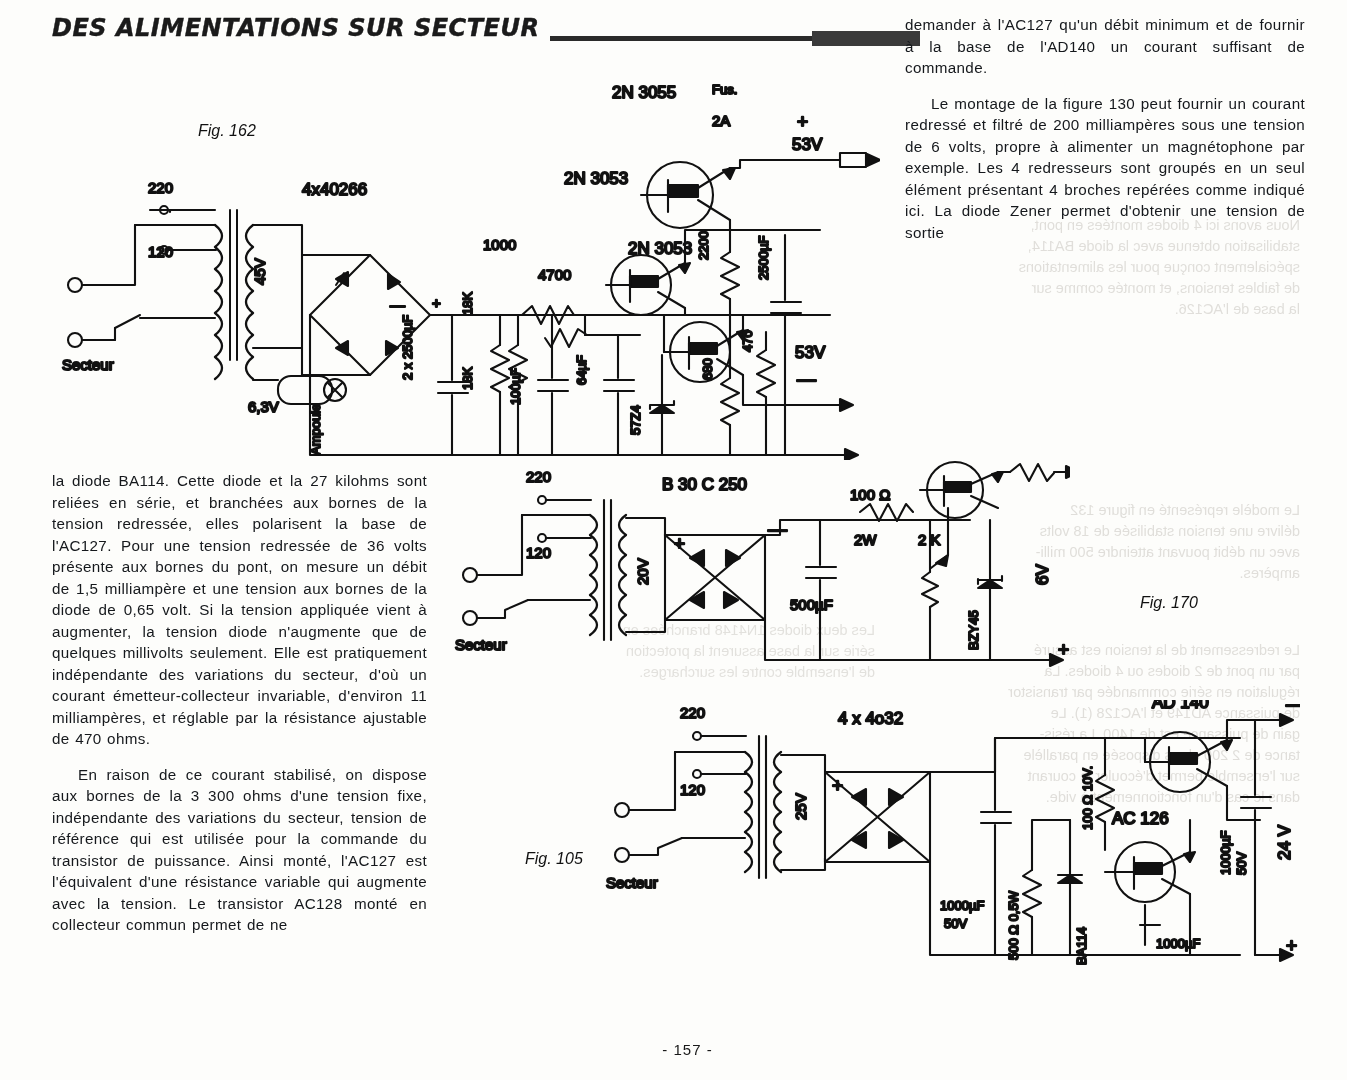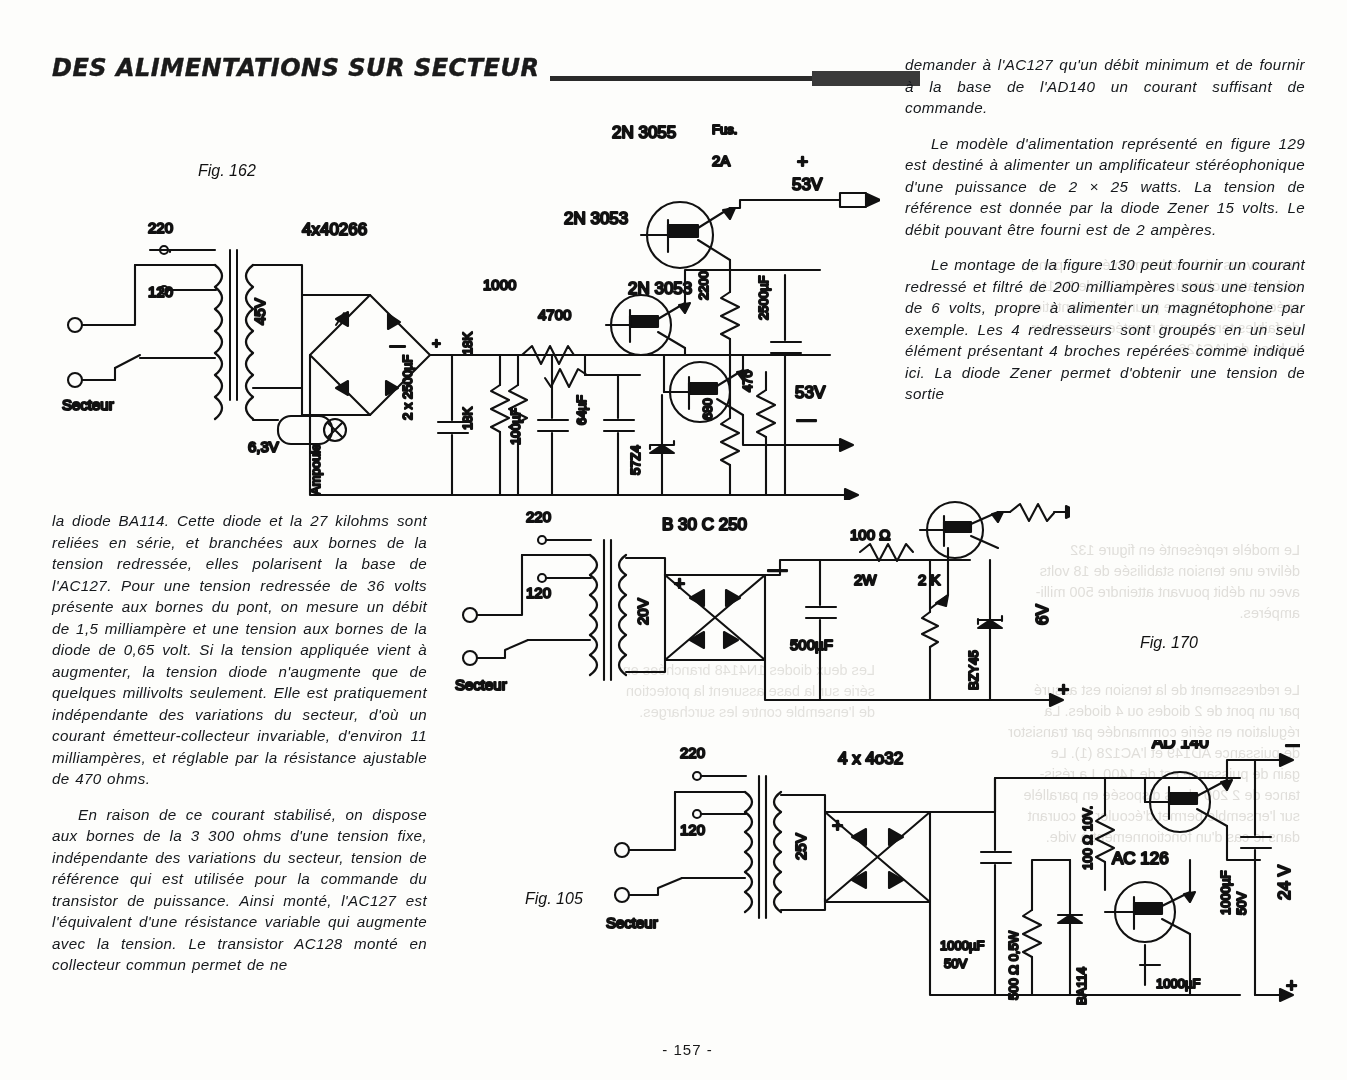--- a/index.html
+++ b/index.html
@@ -4,21 +4,21 @@
 <style>
   html,body{margin:0;padding:0;}
   body{
     width:1347px;height:1080px;
     background:#fdfdfb;
     font-family:"Liberation Sans", sans-serif;
     color:#111;
     position:relative;
     overflow:hidden;
   }
-  .page{position:absolute;inset:0;margin-top:40px;}
+  .page{position:absolute;inset:0;}
 
   
   .hdr{
     position:absolute;left:52px;top:14px;width:1250px;height:40px;
   }
   .hdr-title{
     position:absolute;left:0;top:0;
     font-family:"DejaVu Sans", sans-serif;
     font-weight:bold;font-style:italic;
     font-size:24px;letter-spacing:0.5px;
@@ -38,21 +38,20 @@
   
   .col{
     position:absolute;
     font-family:"Liberation Sans", sans-serif;
     font-size:15.2px;
     line-height:21.5px;
     color:#15181c;
     text-align:justify;
     letter-spacing:0.35px;
     word-spacing:1px;
-    font-style:italic;
   }
   .col p{margin:0 0 14px 0;text-indent:26px;}
   .col p.noind{text-indent:0;}
 
   #col-right{left:905px;top:14px;width:400px;}
   #col-left{left:52px;top:470px;width:375px;}
 
   
   .fig{position:absolute;}
   .fig svg{display:block;}
@@ -124,21 +123,20 @@
 gain de puissance est de 1400. La résis-
 tance de 2 200 ohms disposée en parallèle
 sur l'ensemble permet d'écouler le courant
 dans le cas d'un fonctionnement à vide.</div>
   <div class="ghost" style="left:455px;top:620px;width:420px;opacity:.5;">Les deux diodes 1N4148 branchées en
 série sur la base assurent la protection
 de l'ensemble contre les surcharges.</div>
 
   <div class="col" id="col-right">
     <p class="noind">demander à l'AC127 qu'un débit minimum et de fournir à la base de l'AD140 un courant suffisant de commande.</p>
-    <p>Le modèle d'alimentation représenté en figure 129 est destiné à alimenter un amplificateur stéréophonique d'une puissance de 2 × 25 watts. La tension de référence est donnée par la diode Zener 15 volts. Le débit pouvant être fourni est de 2 ampères.</p>
     <p>Le montage de la figure 130 peut fournir un courant redressé et filtré de 200 milliampères sous une tension de 6 volts, propre à alimenter un magnétophone par exemple. Les 4 redresseurs sont groupés en un seul élément présentant 4 broches repérées comme indiqué ici. La diode Zener permet d'obtenir une tension de sortie</p>
   </div>
 
   <div class="col" id="col-left">
     <p class="noind">la diode BA114. Cette diode et la 27 kilohms sont reliées en série, et branchées aux bornes de la tension redressée, elles polarisent la base de l'AC127. Pour une tension redressée de 36 volts présente aux bornes du pont, on mesure un débit de 1,5 milliampère et une tension aux bornes de la diode de 0,65 volt. Si la tension appliquée vient à augmenter, la tension diode n'augmente que de quelques millivolts seulement. Elle est pratiquement indépendante des variations du secteur, d'où un courant émetteur-collecteur invariable, d'environ 11 milliampères, et réglable par la résistance ajustable de 470 ohms.</p>
     <p>En raison de ce courant stabilisé, on dispose aux bornes de la 3 300 ohms d'une tension fixe, indépendante des variations du secteur, tension de référence qui est utilisée pour la commande du transistor de puissance. Ainsi monté, l'AC127 est l'équivalent d'une résistance variable qui augmente avec la tension. Le transistor AC128 monté en collecteur commun permet de ne</p>
   </div>
 
   <div class="fig" style="left:40px;top:60px;">
     <svg width="840" height="400" viewBox="0 0 840 400" fill="none" stroke="#111" stroke-width="2.1" stroke-linecap="round" stroke-linejoin="round">

